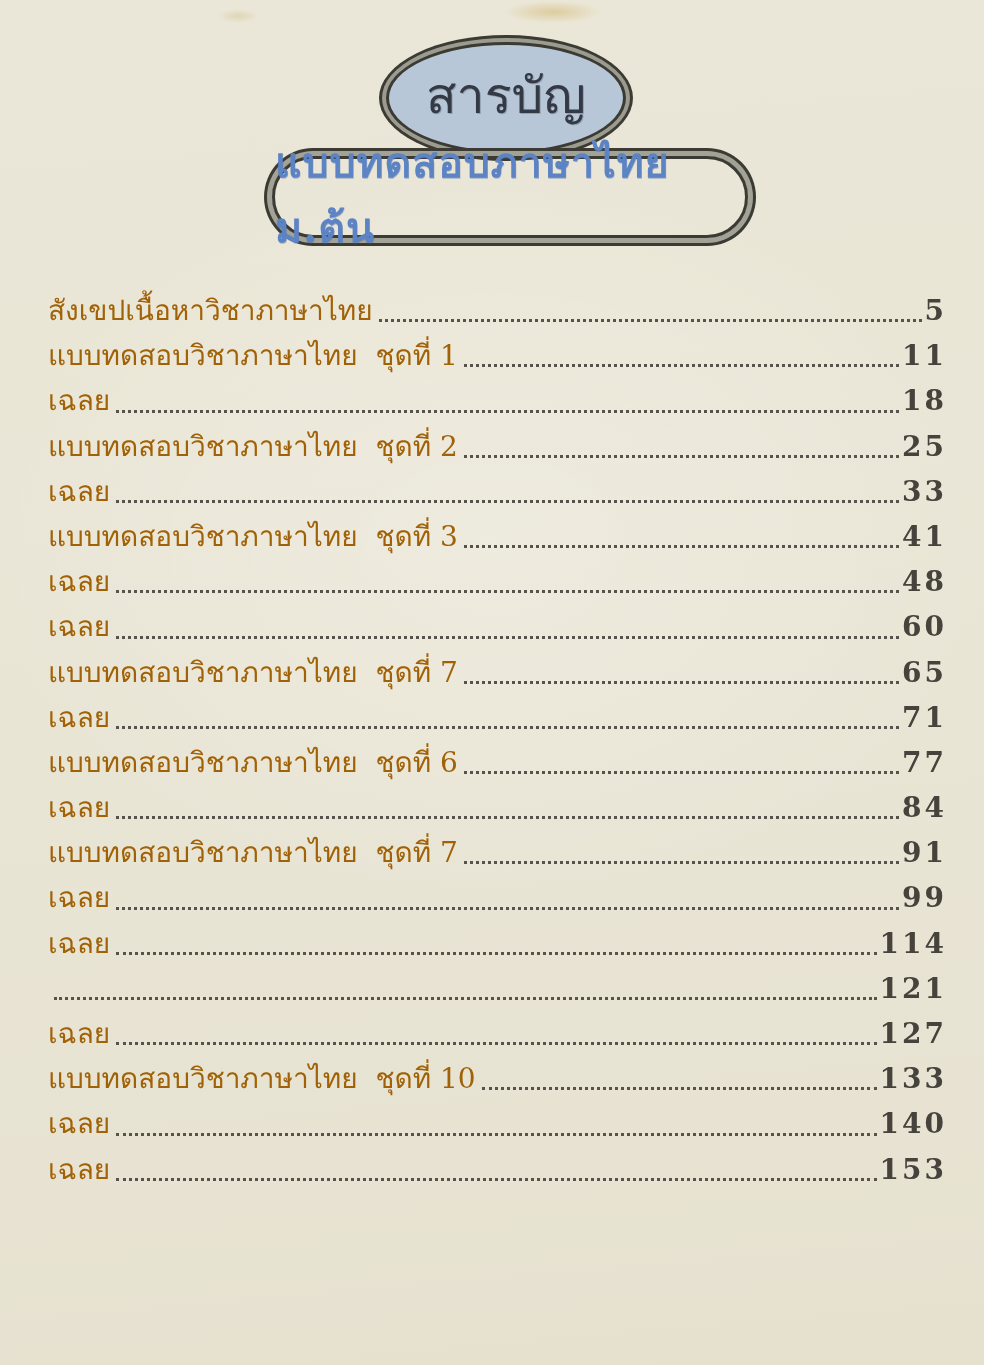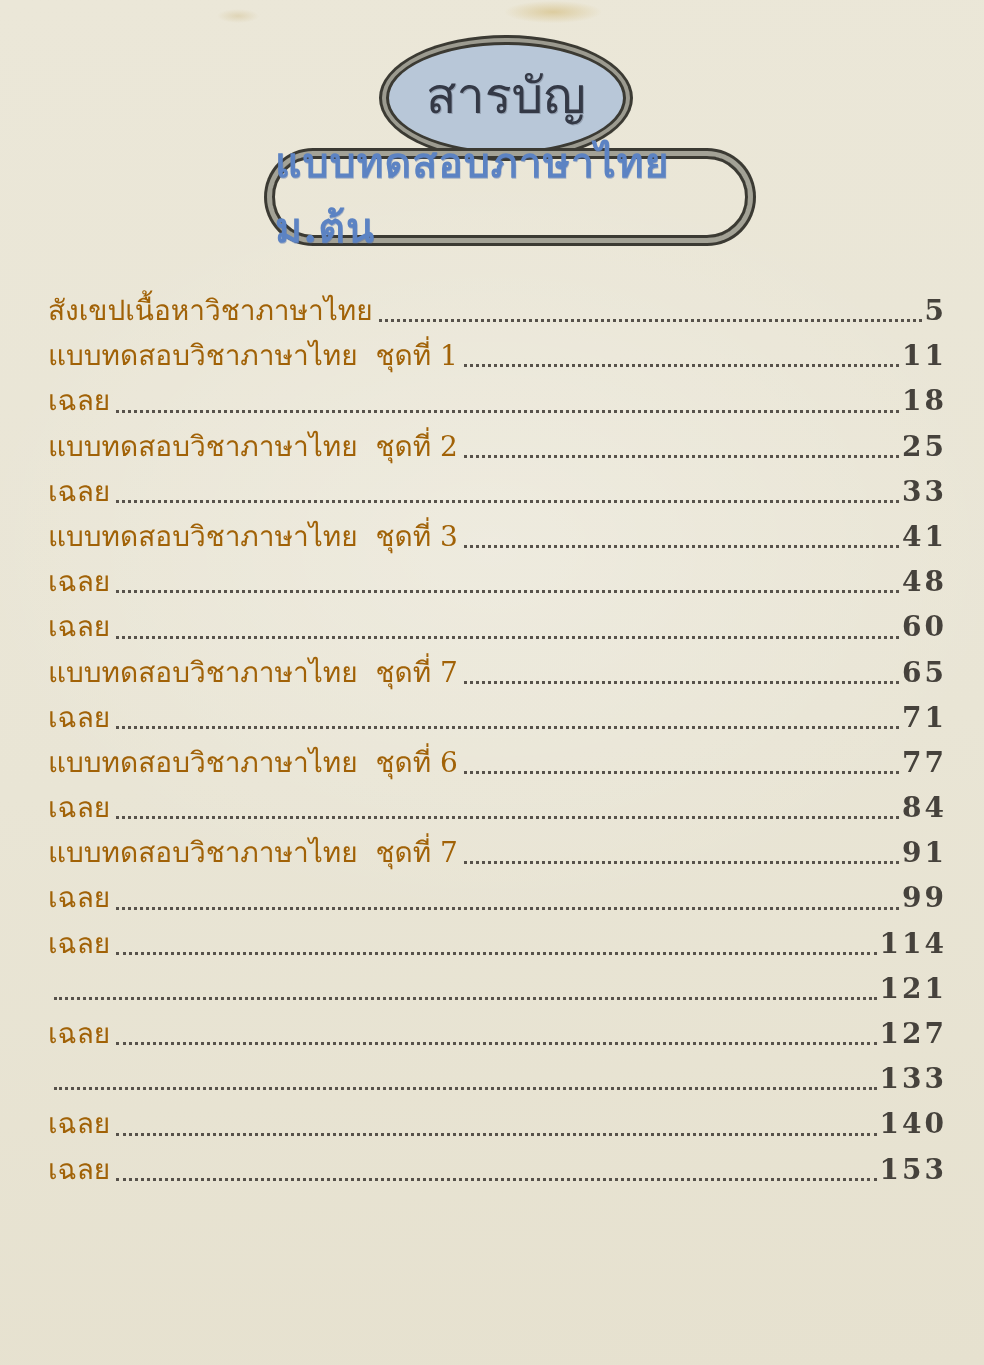--- a/index.html
+++ b/index.html
@@ -200,20 +200,21 @@
     <span class="toc-page">121</span>
   </div>
 
   <div class="toc-row">
     <span class="toc-label">เฉลย</span>
     <span class="toc-leader"></span>
     <span class="toc-page">127</span>
   </div>
 
   <div class="toc-row">
+    <span class="toc-label">แบบทดสอบวิชาภาษาไทย  ชุดที่ 10</span>
     <span class="toc-leader"></span>
     <span class="toc-page">133</span>
   </div>
 
   <div class="toc-row">
     <span class="toc-label">เฉลย</span>
     <span class="toc-leader"></span>
     <span class="toc-page">140</span>
   </div>
 

